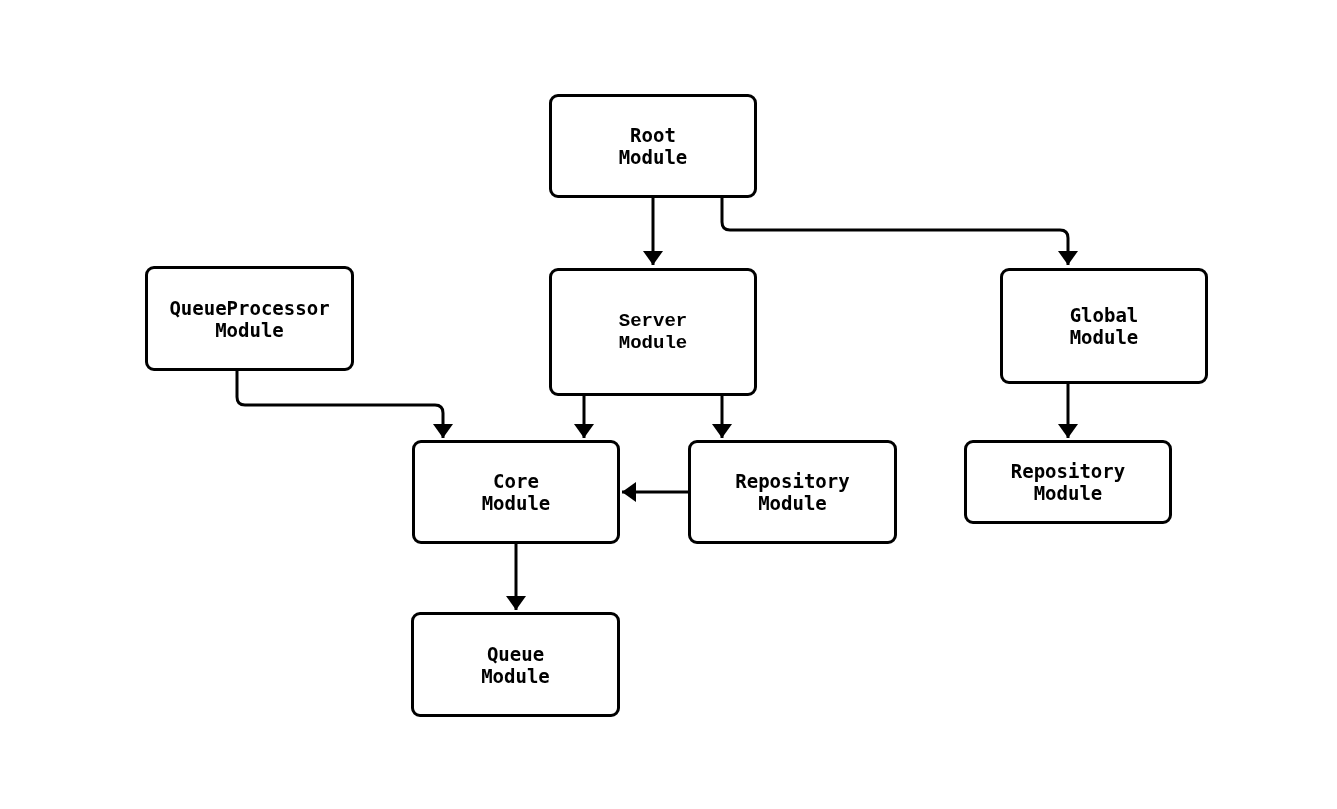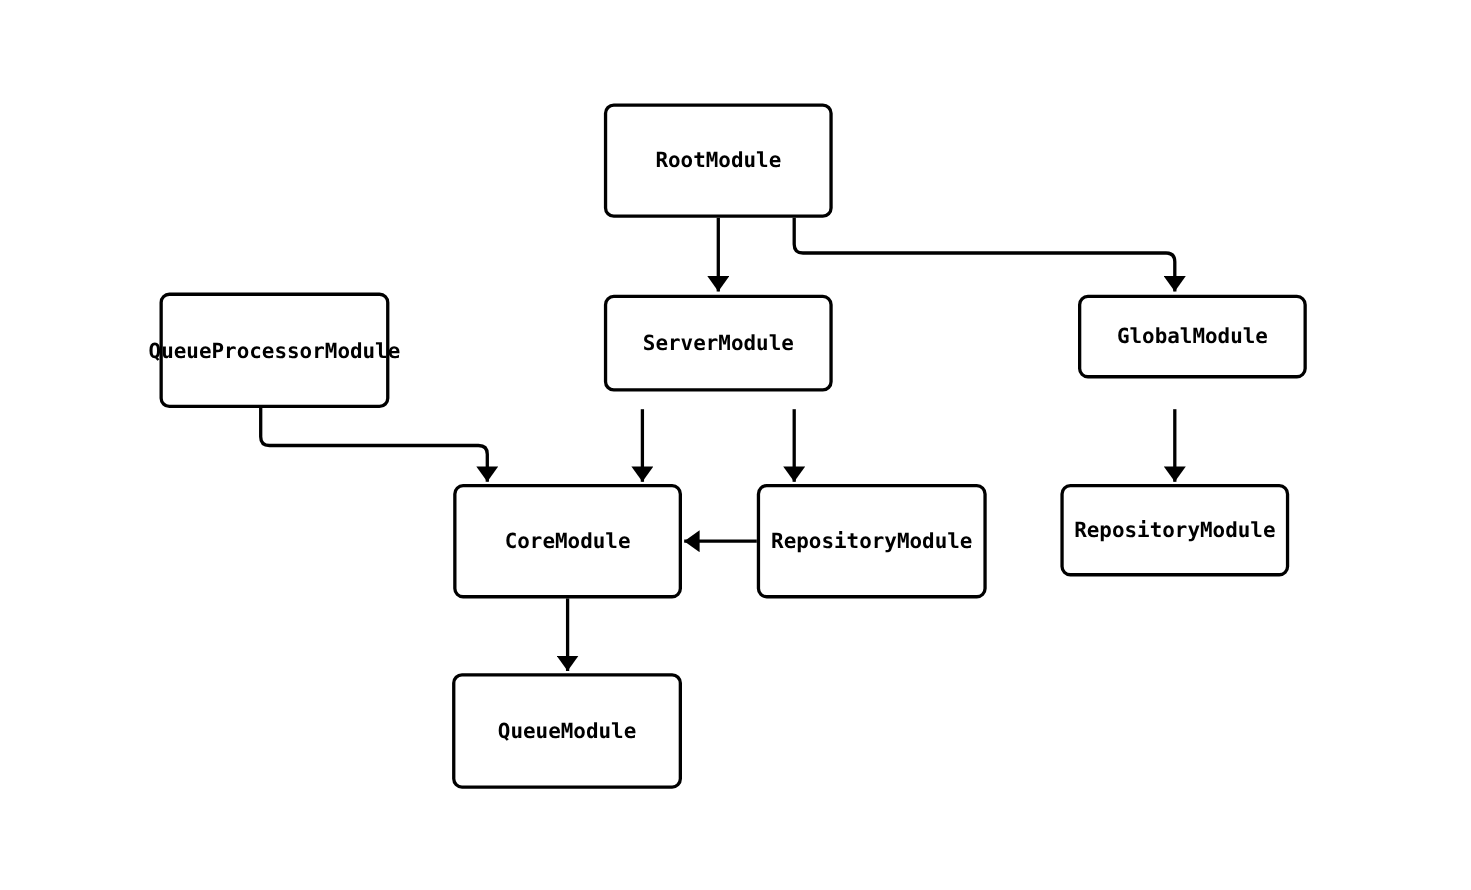--- a/index.html
+++ b/index.html
@@ -27,21 +27,21 @@
     stroke: #000000;
     stroke-width: 3;
   }
   .node {
     position: absolute;
     box-sizing: border-box;
     background: #ffffff;
     border: 3px solid #000000;
     border-radius: 9px;
     display: flex;
-    flex-direction: row;
+    flex-direction: column;
     align-items: center;
     justify-content: center;
     text-align: center;
     font-weight: bold;
     font-size: 19px;
     line-height: 22px;
     color: #000000;
   }
 </style>
 </head>
@@ -71,26 +71,26 @@
     <path class="edge" d="M 1068,372 L 1068,438" marker-end="url(#arrowhead)"></path>
 
     <path class="edge" d="M 516,544 L 516,610" marker-end="url(#arrowhead)"></path>
   </svg>
 
   <div class="node" style="left:549px; top:94px;  width:208px; height:104px;">
     <span>Root</span>
     <span>Module</span>
   </div>
 
-  <div class="node" style="left:549px; top:268px; width:208px; height:88px;">
+  <div class="node" style="left:549px; top:268px; width:208px; height:128px;font-family:Liberation Mono, monospace;">
     <span>Server</span>
     <span>Module</span>
   </div>
 
-  <div class="node" style="left:980px; top:268px; width:208px; height:76px;">
+  <div class="node" style="left:1000px; top:268px; width:208px; height:116px;">
     <span>Global</span>
     <span>Module</span>
   </div>
 
   <div class="node" style="left:145px; top:266px; width:209px; height:105px;">
     <span>QueueProcessor</span>
     <span>Module</span>
   </div>
 
   <div class="node" style="left:412px; top:440px; width:208px; height:104px;">

